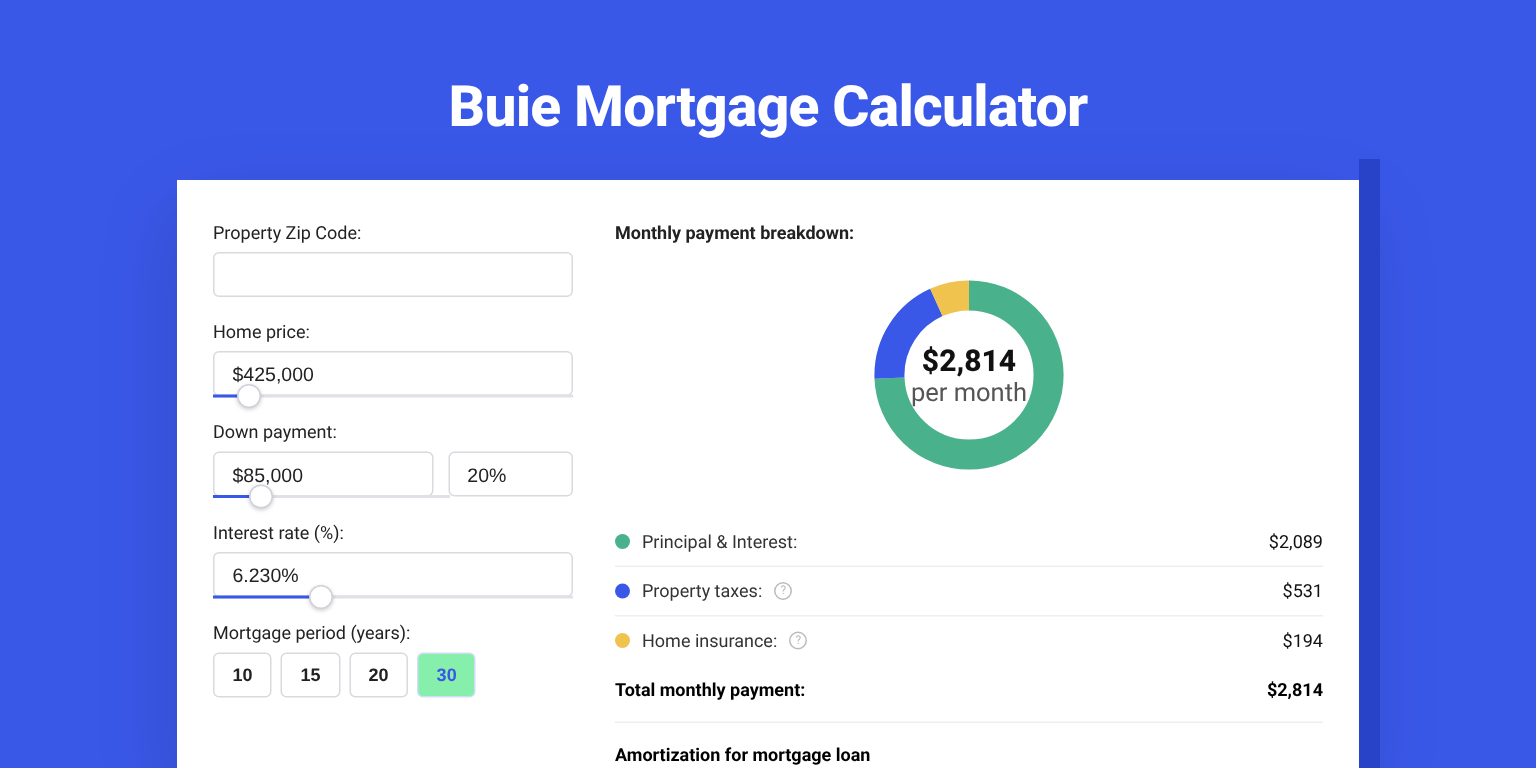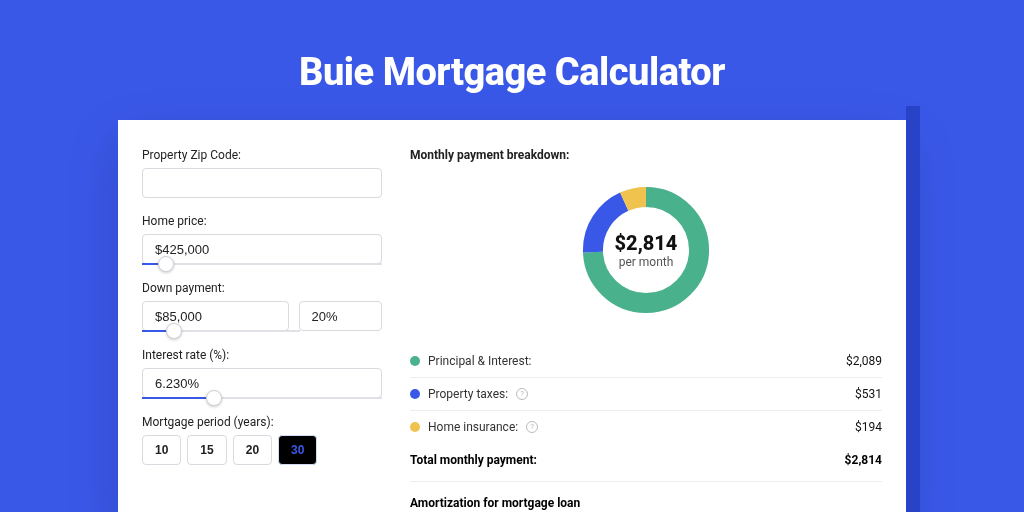--- a/index.html
+++ b/index.html
@@ -87,21 +87,21 @@
     padding: 0 12px;
     border: 1px solid #d9d9e0;
     background: #fff;
     border-radius: 4px;
     font-size: 12px;
     font-weight: 600;
     color: #222;
     cursor: pointer;
   }
   .period-btn.active {
-    background: #000000;
+    background: #86efac;
     color: #3a58e8;
     border-color: #d0dcf8;
   }
   .section-title {
     font-size: 12px;
     font-weight: 700;
     color: #222;
     margin-bottom: 18px;
   }
   .donut-wrap {
@@ -116,21 +116,21 @@
   .donut svg { width: 140px; height: 140px; transform: rotate(-90deg); }
   .donut-center {
     position: absolute;
     left: 0; top: 0; right: 0; bottom: 0;
     display: flex;
     flex-direction: column;
     align-items: center;
     justify-content: center;
   }
   .donut-amt { font-size: 20px; font-weight: 800; color: #111; }
-  .donut-sub { font-size: 12px; color: #555; }
+  .donut-sub { font-size: 17px; color: #555; }
   .legend-row {
     display: flex;
     align-items: center;
     justify-content: space-between;
     padding: 9px 0;
     border-bottom: 1px solid #eee;
     font-size: 12px;
     color: #333;
   }
   .legend-row:last-of-type { border-bottom: none; }

